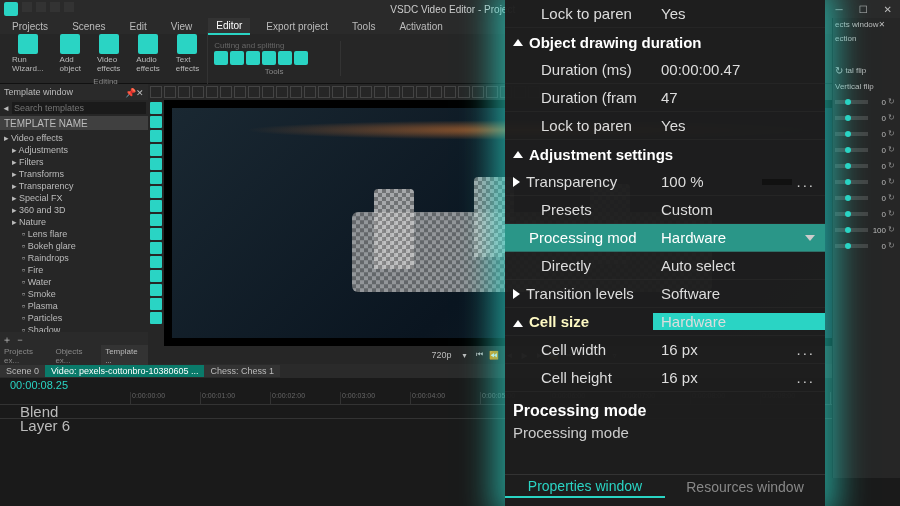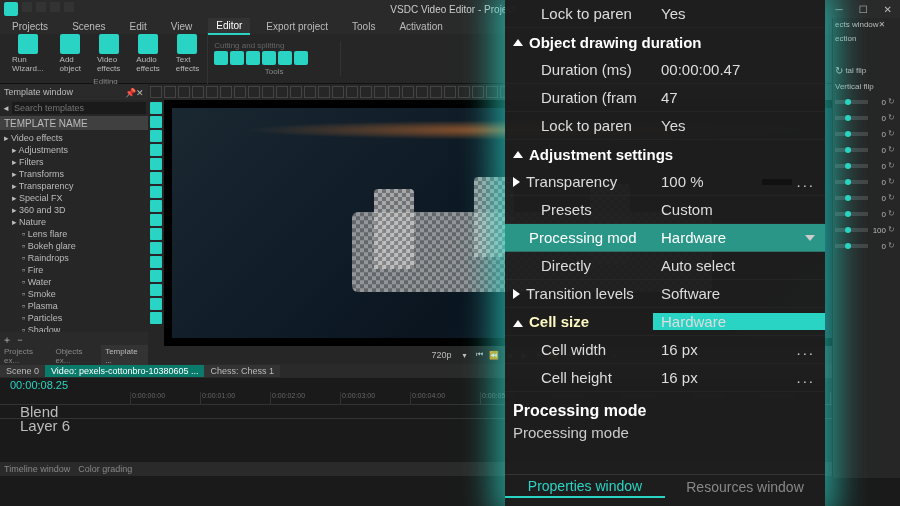--- a/index.html
+++ b/index.html
@@ -316,24 +316,20 @@
     </div>
   <div class="tl-tracks" id="tl-tracks">
       <div class="tl-track">
         <div class="tl-track-label">Blend</div>
       </div>
       <div class="tl-track">
         <div class="tl-track-label">Layer 6</div>
       </div>
     </div>
   <div style="height:30px;background:#1a1a1a"></div>
-  <div class="tl-status" id="tl-status">
-      <span>Timeline window</span>
-      <span>Color grading</span>
-    </div>
 </div>
 
 <div class="right-panel">
   <div class="rp-header">
     <span>ects window</span>
     <span>✕</span>
   </div>
   <div class="rp-header">ection</div>
   <div style="height:16px"></div>
   <div class="rp-row">

